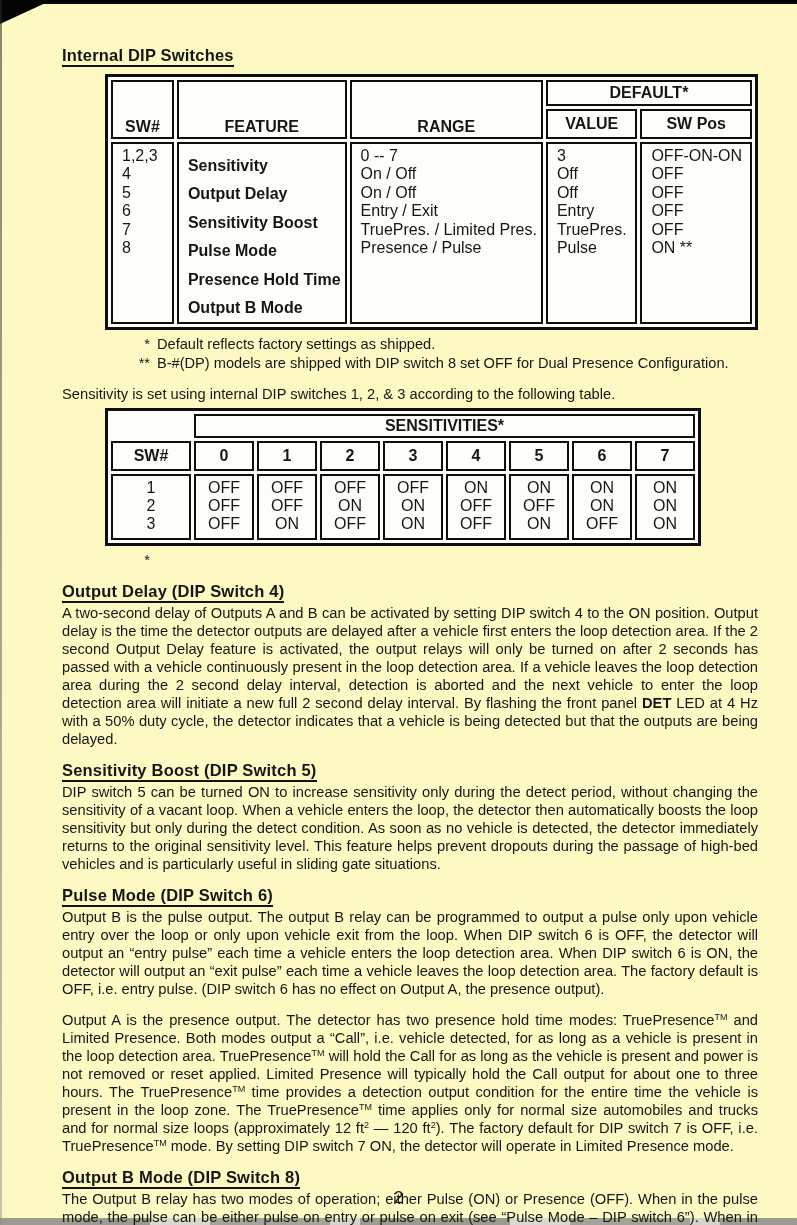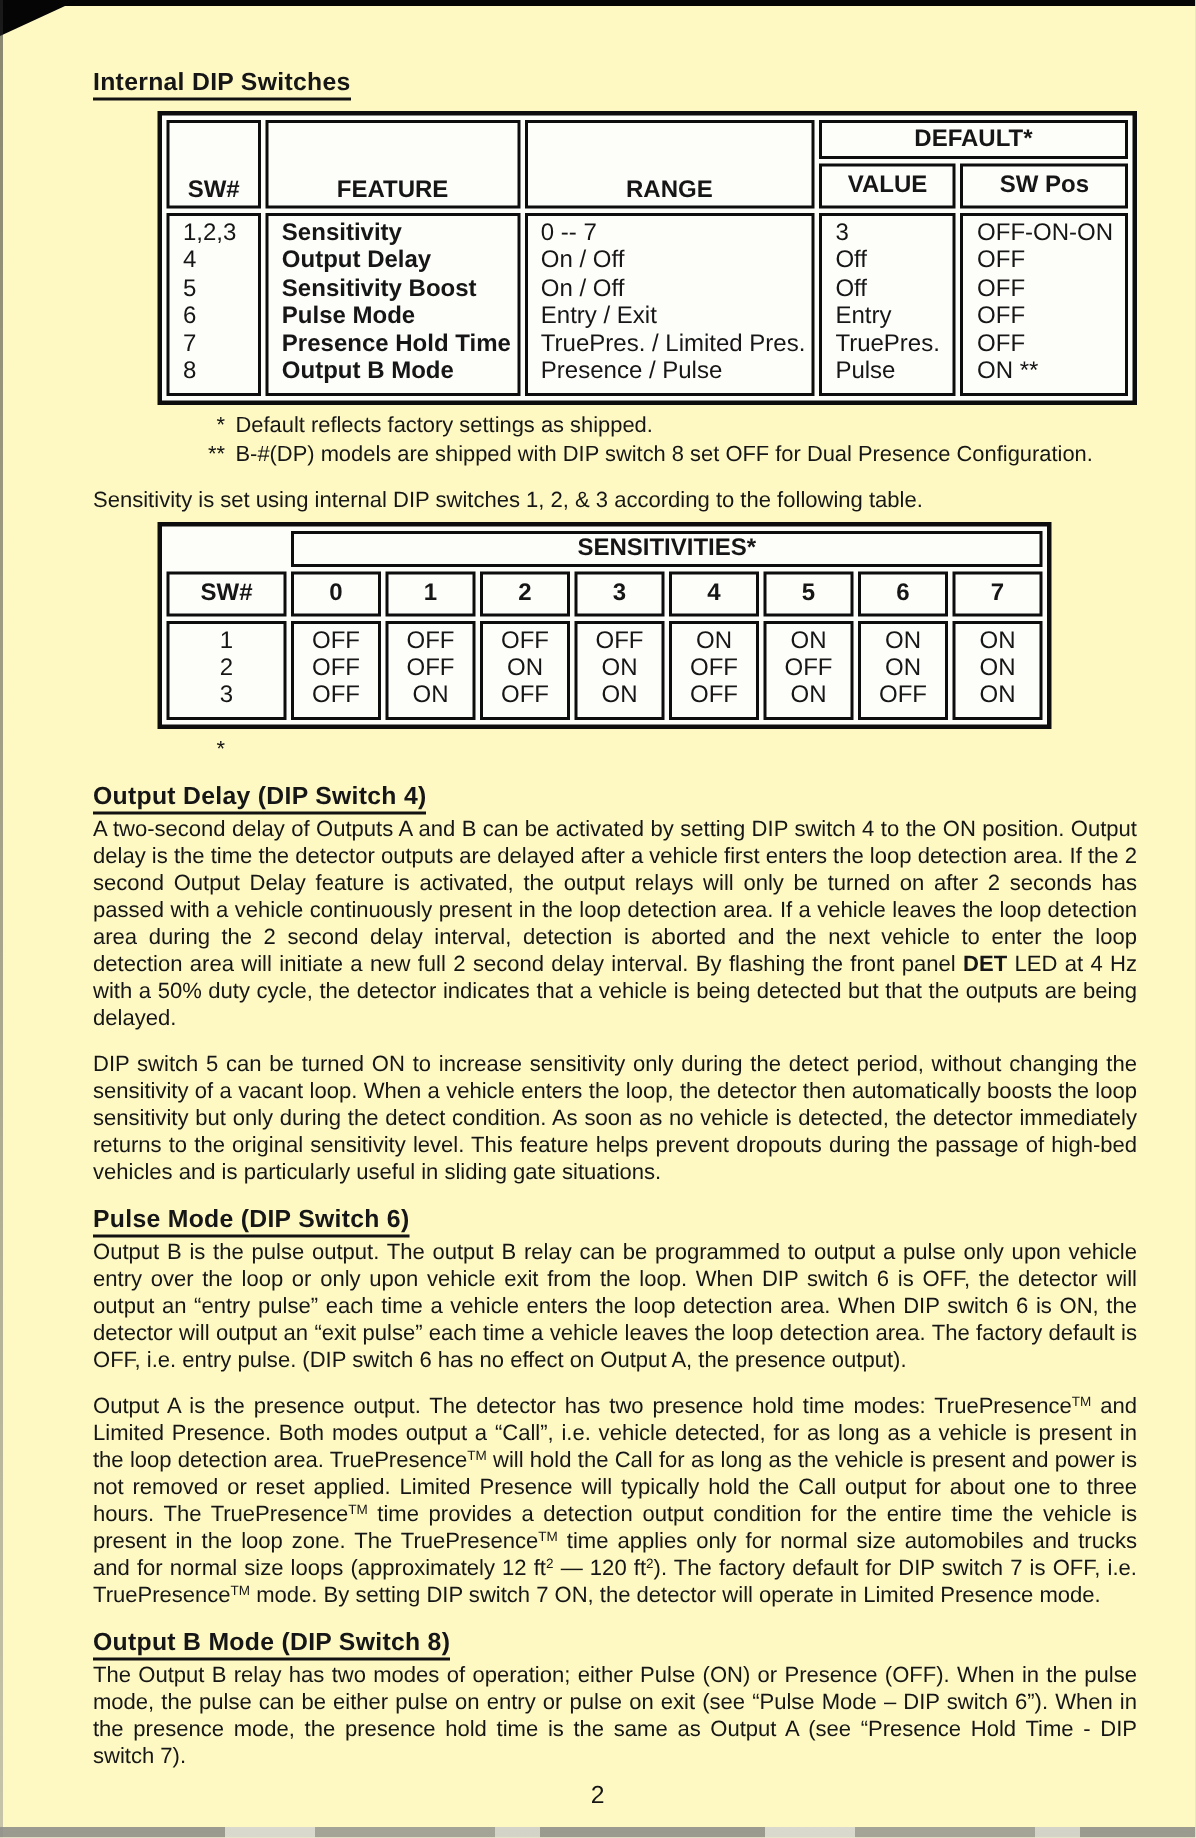--- a/index.html
+++ b/index.html
@@ -27,21 +27,21 @@
 
   table.tbl { border-collapse:separate; border-spacing:3px; border:3px solid #0d0d0d;
     margin-left:43px; background:#fdfdfa; }
   table.tbl th, table.tbl td { border:2px solid #0d0d0d; font-size:16px; }
   table.tbl th { font-weight:bold; text-align:center; padding:1px 4px; }
   th.tallh { vertical-align:bottom; padding-bottom:4px; }
   .dh { height:20px; }
   .hrow2 th { height:24px; }
   td.stack { vertical-align:top; padding:3px 4px 5px 9px; }
   td.stack div { line-height:18.4px; white-space:nowrap; }
-  td.stack.bold div { font-weight:bold; }
+  td.stack.bold div { font-weight:bold;margin-top:10px; }
   .tbl2 { margin-top:4px; }
   .tbl2 td.corner { border:none; background:transparent; }
   .tbl2 td.stack { text-align:center; padding:3px 0 5px 0; }
   .tbl2 td.stack div { line-height:18px; }
 
   .fn { display:flex; font-size:14.6px; line-height:18px; margin-left:60px; margin-top:1px; }
   .fn .mk { width:28px; text-align:right; padding-right:7px; flex:none; }
   .fn .fntxt { white-space:pre-wrap; }
   .fn.first { margin-top:5px; }
 
@@ -219,20 +219,21 @@
         <span class="mk">*</span>
       </div>
     </section>
 
     <section class="txt-sec">
       <h2 class="sec-heading"><span class="u">Output Delay (DIP Switch 4)</span></h2>
       <p class="body-text"><span>A two-second delay of Outputs A and B can be activated by setting DIP switch 4 to the ON position.  Output delay is the time the detector outputs are delayed after a vehicle first enters the loop detection area.  If the 2 second Output Delay feature is activated, the output relays will only be turned on after 2 seconds has passed with a vehicle continuously present in the loop detection area.  If a vehicle leaves the loop detection area during the 2 second delay interval, detection is aborted and the next vehicle to enter the loop detection area will initiate a new full 2 second delay interval.  By flashing the front panel </span><span style="font-weight: bold;">DET</span><span> LED at 4 Hz with a 50% duty cycle, the detector indicates that a vehicle is being detected but that the outputs are being delayed.</span></p>
     </section>
 
     <section class="txt-sec">
+      <h2 class="sec-heading"><span class="u">Sensitivity Boost (DIP Switch 5)</span></h2>
       <p class="body-text"><span>DIP switch 5 can be turned ON to increase sensitivity only during the detect period, without changing the sensitivity of a vacant loop.  When a vehicle enters the loop, the detector then automatically boosts the loop sensitivity but only during the detect condition.  As soon as no vehicle is detected, the detector immediately returns to the original sensitivity level.  This feature helps prevent dropouts during the passage of high-bed vehicles and is particularly useful in sliding gate situations.</span></p>
     </section>
 
     <section class="txt-sec">
       <h2 class="sec-heading"><span class="u">Pulse Mode (DIP Switch 6)</span></h2>
       <p class="body-text"><span>Output B is the pulse output.  The output B relay can be programmed to output a pulse only upon vehicle entry over the loop or only upon vehicle exit from the loop.  When DIP switch 6 is OFF, the detector will output an “entry pulse” each time a vehicle enters the loop detection area.  When DIP switch 6 is ON, the detector will output an “exit pulse” each time a vehicle leaves the loop detection area.   The factory default is OFF, i.e. entry pulse.  (DIP switch 6 has no effect on Output A, the presence output).</span></p>
     </section>
 
     <section class="txt-sec">
       <p class="body-text"><span>Output A is the presence output.  The detector has two presence hold time modes: TruePresence</span><sup>TM</sup><span> and Limited Presence.  Both modes output a “Call”, i.e. vehicle detected, for as long as a vehicle is present in the loop detection area. TruePresence</span><sup>TM</sup><span> will hold the Call for as long as the vehicle is present and power is not removed or reset applied.  Limited Presence will typically hold the Call output for about one to three hours.  The TruePresence</span><sup>TM</sup><span> time provides a detection output condition for the entire time the vehicle is present in the loop zone.  The TruePresence</span><sup>TM</sup><span> time applies only for normal size automobiles and trucks and for normal size loops (approximately 12 ft</span><sup>2</sup><span> — 120 ft</span><sup>2</sup><span>).  The factory default for DIP switch 7 is OFF, i.e. TruePresence</span><sup>TM</sup><span> mode.  By setting DIP switch 7 ON, the detector will operate in Limited Presence mode.</span></p>

